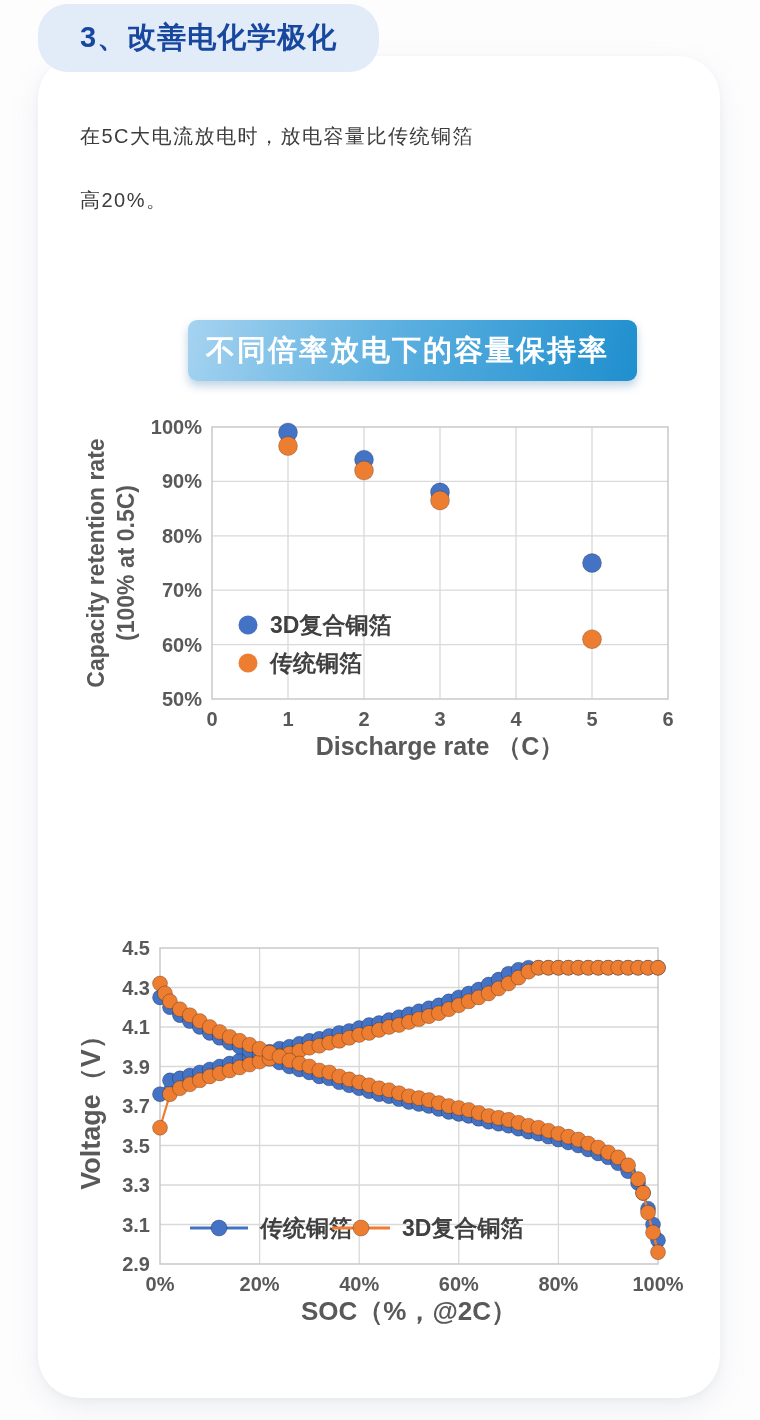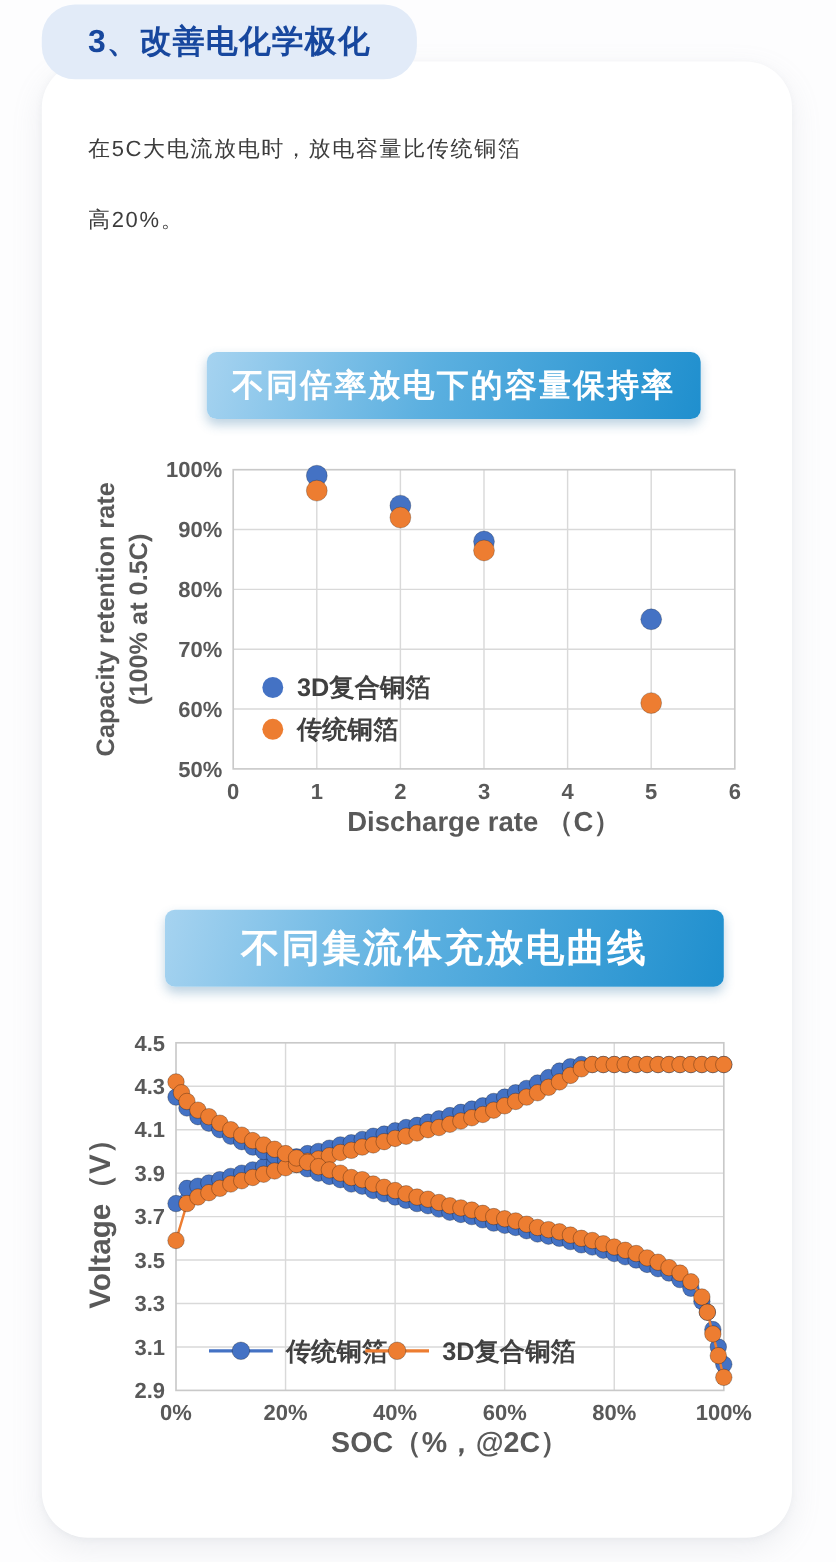--- a/index.html
+++ b/index.html
@@ -21,25 +21,26 @@
     background:#e2ebf8;
     font-size:29px;font-weight:bold;color:#17479e;letter-spacing:1px;
   }
   .body-line{
     position:absolute;left:80px;margin:0;
     font-size:20px;color:#3c3c3c;letter-spacing:1.5px;line-height:1;
   }
   .body-line.l1{top:126px;}
   .body-line.l2{top:190px;}
   .banner{
-    position:absolute;display:flex;align-items:center;justify-content:center;
+    position:absolute;display:flex;align-items:center;
     color:#ffffff;font-weight:bold;border-radius:9px;
     background:linear-gradient(105deg,#a6d3f0 0%,#5cb0e0 45%,#1f8fce 100%);
     box-shadow:0 5px 10px rgba(40,110,160,0.30);
     letter-spacing:2px;
+    padding-left:18px;
   }
   .banner.b1{left:188px;top:320px;width:449px;height:61px;font-size:29px;}
   .banner.b2{left:150px;top:827px;width:508px;height:70px;font-size:35px;}
   svg.chart{position:absolute;left:0;}
   #chart1{top:400px;}
   #chart2{top:920px;}
 </style>
 </head>
 <body>
 
@@ -103,23 +104,20 @@
         <circle cx="248" cy="263" r="9.5" fill="#ED7D31"></circle>
         <text x="270" y="271" text-anchor="start" font-size="23" font-weight="bold" fill="#404040" font-family="&quot;Liberation Sans&quot;,&quot;DejaVu Sans&quot;,sans-serif">传统铜箔</text>
       </g>
       <g>
         <text x="440" y="355" text-anchor="middle" font-size="25" font-weight="bold" fill="#595959" font-family="&quot;Liberation Sans&quot;,&quot;DejaVu Sans&quot;,sans-serif">Discharge rate （C）</text>
         <text x="0" y="0" text-anchor="middle" font-size="23" font-weight="bold" fill="#595959" font-family="&quot;Liberation Sans&quot;,&quot;DejaVu Sans&quot;,sans-serif" transform="translate(104,163) rotate(-90)">Capacity retention rate</text>
         <text x="0" y="0" text-anchor="middle" font-size="23" font-weight="bold" fill="#595959" font-family="&quot;Liberation Sans&quot;,&quot;DejaVu Sans&quot;,sans-serif" transform="translate(134,163) rotate(-90)">(100% at 0.5C)</text>
       </g>
     </svg>
 
-  <div class="banner b2">
-    <span>不同集流体充放电曲线</span>
-  </div>
 
   <svg id="chart2" class="chart" width="760" height="425">
       <g>
         <line x1="259.6" y1="28" x2="259.6" y2="344" stroke="#D9D9D9" stroke-width="1.3"></line>
         <line x1="359.2" y1="28" x2="359.2" y2="344" stroke="#D9D9D9" stroke-width="1.3"></line>
         <line x1="458.8" y1="28" x2="458.8" y2="344" stroke="#D9D9D9" stroke-width="1.3"></line>
         <line x1="558.4" y1="28" x2="558.4" y2="344" stroke="#D9D9D9" stroke-width="1.3"></line>
         <line x1="160" y1="304.49999999999994" x2="658" y2="304.49999999999994" stroke="#D9D9D9" stroke-width="1.3"></line>
         <line x1="160" y1="265" x2="658" y2="265" stroke="#D9D9D9" stroke-width="1.3"></line>
         <line x1="160" y1="225.5" x2="658" y2="225.5" stroke="#D9D9D9" stroke-width="1.3"></line>

